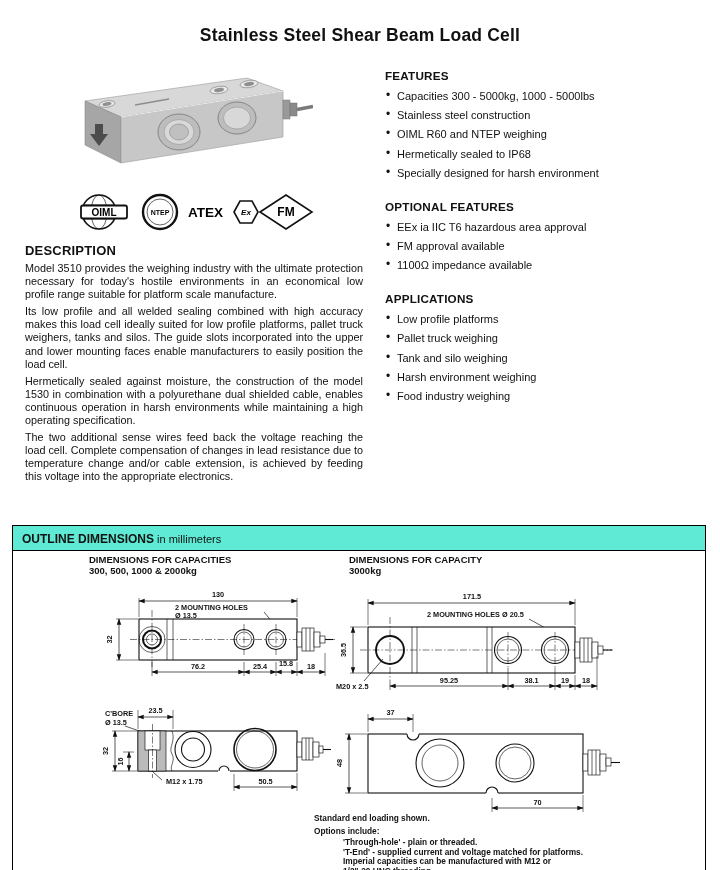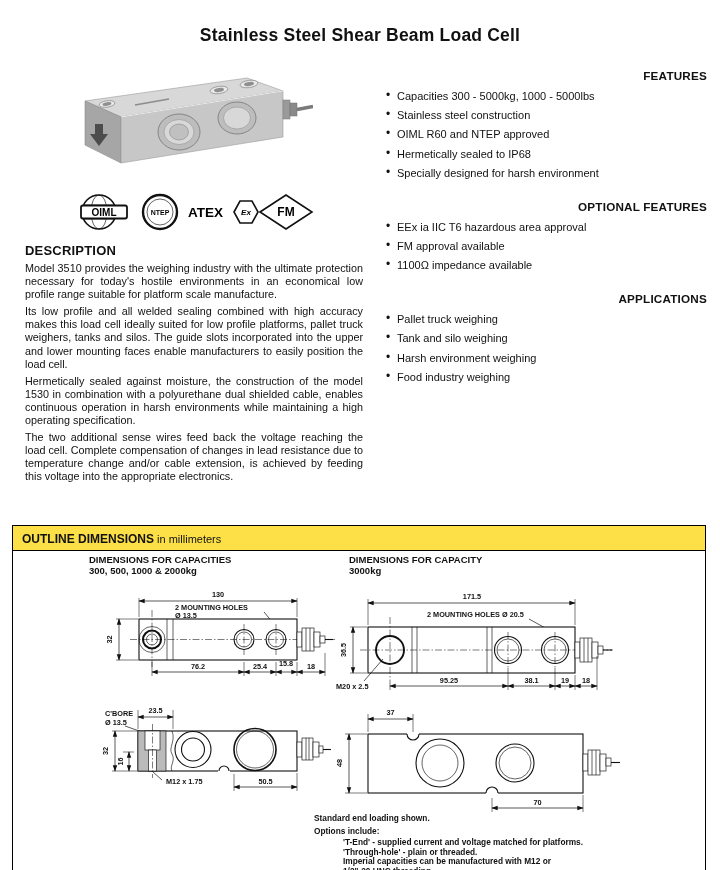--- a/index.html
+++ b/index.html
@@ -8,30 +8,30 @@
   #page{position:relative;width:716px;height:870px;background:#ffffff;overflow:hidden;}
   
   #title{position:absolute;top:13px;left:0;width:720px;text-align:center;
          font-size:17.5px;font-weight:bold;letter-spacing:0.2px;}
   
   #leftcol{position:absolute;left:25px;top:70px;width:338px;}
   #rightcol{position:absolute;left:385px;top:69px;width:322px;}
   .photo{margin-left:26px;width:262px;height:112px;margin-bottom:6px;}
   .logos{margin-left:46px;width:244px;height:40px;}
   h2.sec{font-size:13px;font-weight:bold;margin:7px 0 4px 0;letter-spacing:0.2px;}
-  h3.sec{font-size:11.7px;font-weight:bold;margin:0 0 9px 0;letter-spacing:0.2px;text-align:right;}
+  h3.sec{font-size:11.7px;font-weight:bold;margin:0 0 9px 0;letter-spacing:0.2px;}
   .desc p{font-size:10.8px;line-height:13.1px;margin:0 0 4px 0;text-align:justify;}
   .rsec{margin-bottom:21px;}
   .rsec ul{list-style:none;margin:0;padding:0;}
   .rsec li{font-size:11px;line-height:11px;margin-bottom:8.2px;padding-left:12px;position:relative;}
   .rsec li::before{content:"\2022";position:absolute;left:1px;top:-1px;font-size:12px;}
   
   #obox{position:absolute;left:12px;top:525px;width:692px;height:352px;
         border:1.6px solid #000;background:#fff;}
-  #oband{height:24px;background:#fde047;border-bottom:1.5px solid #000;
+  #oband{height:24px;background:#5eead4;border-bottom:1.5px solid #000;
          line-height:24px;padding-left:9px;}
   #oband .b1{font-size:12px;font-weight:bold;}
   #oband .b2{font-size:11px;}
   .dhead{position:absolute;text-align:left;font-size:9.5px;font-weight:bold;line-height:11px;}
   #dhead1{left:76px;top:28px;width:280px;}
   #dhead2{left:336px;top:28px;width:270px;}
   #drawsvg{position:absolute;left:-1px;top:60px;width:696px;height:285px;}
   #notes{position:absolute;left:301px;top:288px;width:340px;font-size:8.3px;font-weight:bold;line-height:9.5px;}
   #notes .n1{margin-bottom:3px;}
   #notes .n2{margin-bottom:2px;}
@@ -127,36 +127,37 @@
       <p>The two additional sense wires feed back the voltage reaching the load cell.  Complete compensation of changes in lead resistance due to temperature change and/or cable extension, is achieved by feeding this voltage into the appropriate electronics.</p>
     </div>
   </div>
 
   <div id="rightcol">
     <div class="rsec">
       <h3 class="sec">FEATURES</h3>
       <ul>
         <li>Capacities 300 - 5000kg, 1000 - 5000lbs</li>
         <li>Stainless steel construction</li>
-        <li>OIML R60 and NTEP approved</li>
+        <li>OIML R60 and NTEP weighing</li>
         <li>Hermetically sealed to IP68</li>
         <li>Specially designed for harsh environment</li>
       </ul>
     </div>
     <div class="rsec">
       <h3 class="sec">OPTIONAL FEATURES</h3>
       <ul>
         <li>EEx ia IIC T6 hazardous area approval</li>
         <li>FM approval available</li>
         <li>1100Ω impedance available</li>
       </ul>
     </div>
     <div class="rsec">
       <h3 class="sec">APPLICATIONS</h3>
       <ul>
+        <li>Low profile platforms</li>
         <li>Pallet truck weighing</li>
         <li>Tank and silo weighing</li>
         <li>Harsh environment weighing</li>
         <li>Food industry weighing</li>
       </ul>
     </div>
   </div>
 
   <div id="obox">
     <div id="oband">
@@ -354,21 +355,21 @@
         <line class="ext" x1="571" y1="209" x2="571" y2="226"></line>
         <line class="dim" x1="480" y1="222" x2="571" y2="222"></line>
         <text class="dt dtm" x="525.5" y="219">70</text>
       </g>
     </svg>
 
     <div id="notes">
       <div class="n1">Standard end loading shown.</div>
       <div class="n2">Options include:</div>
       <div class="opts">
+        <div>'Through-hole' - plain or threaded.</div>
         <div>'T-End' - supplied current and voltage matched for platforms.</div>
-        <div>'Through-hole' - plain or threaded.</div>
         <div>Imperial capacities can be manufactured with M12 or</div>
         <div>1/2"-20 UNC threading</div>
       </div>
     </div>
   </div>
 
 </div>
 
 </body></html>

